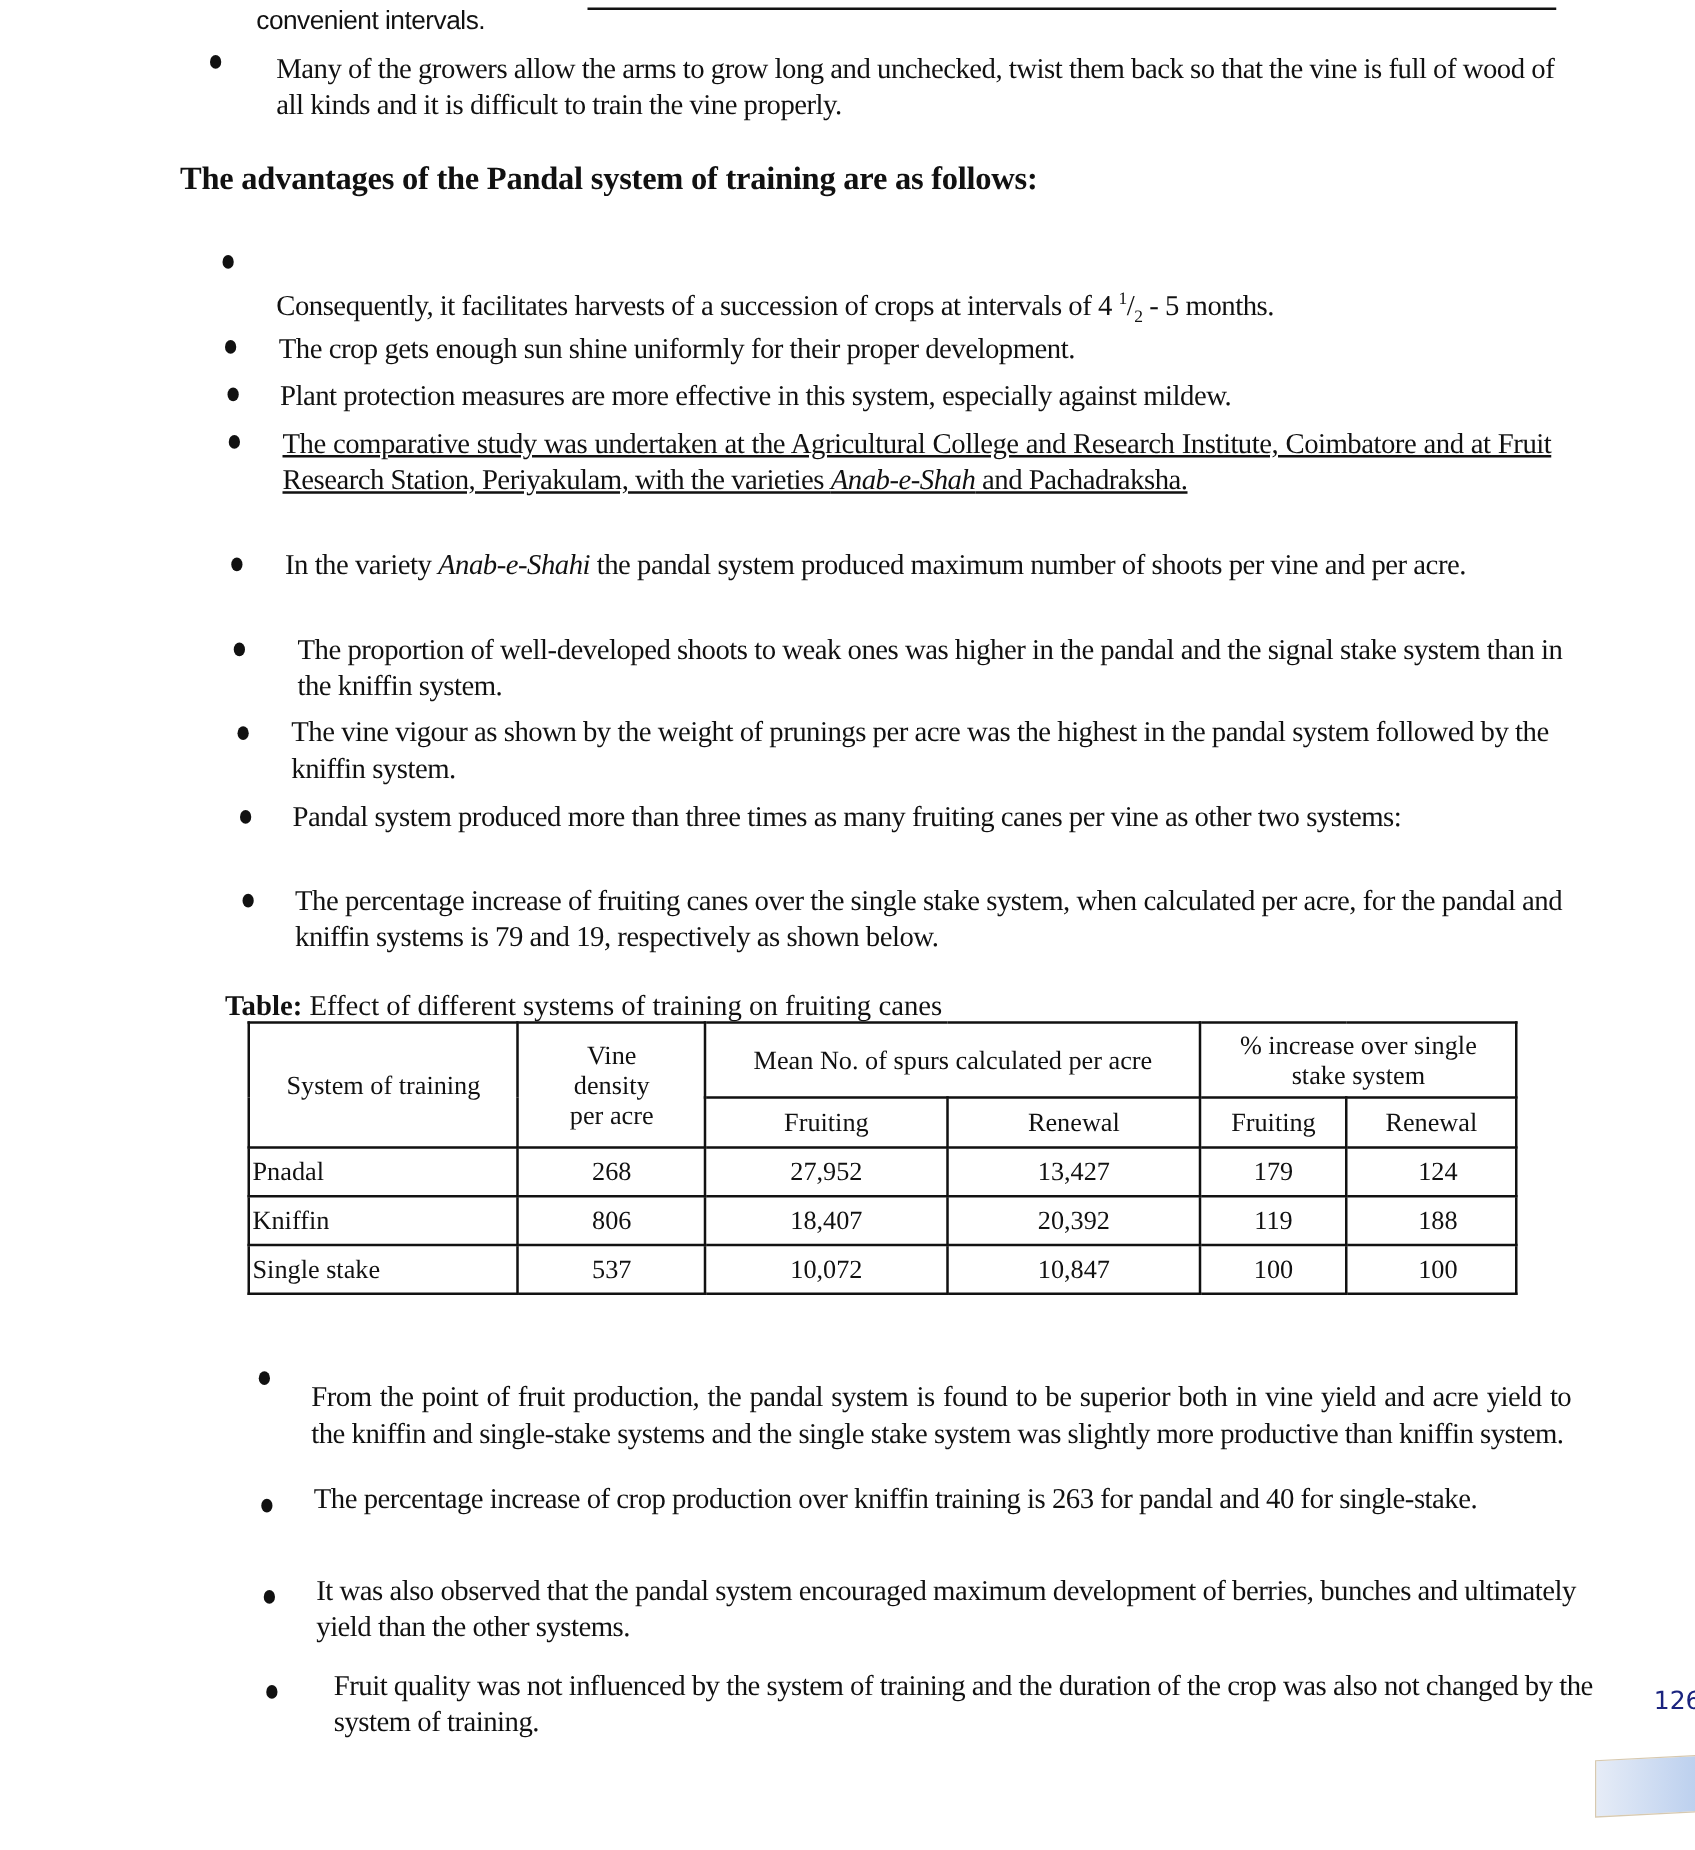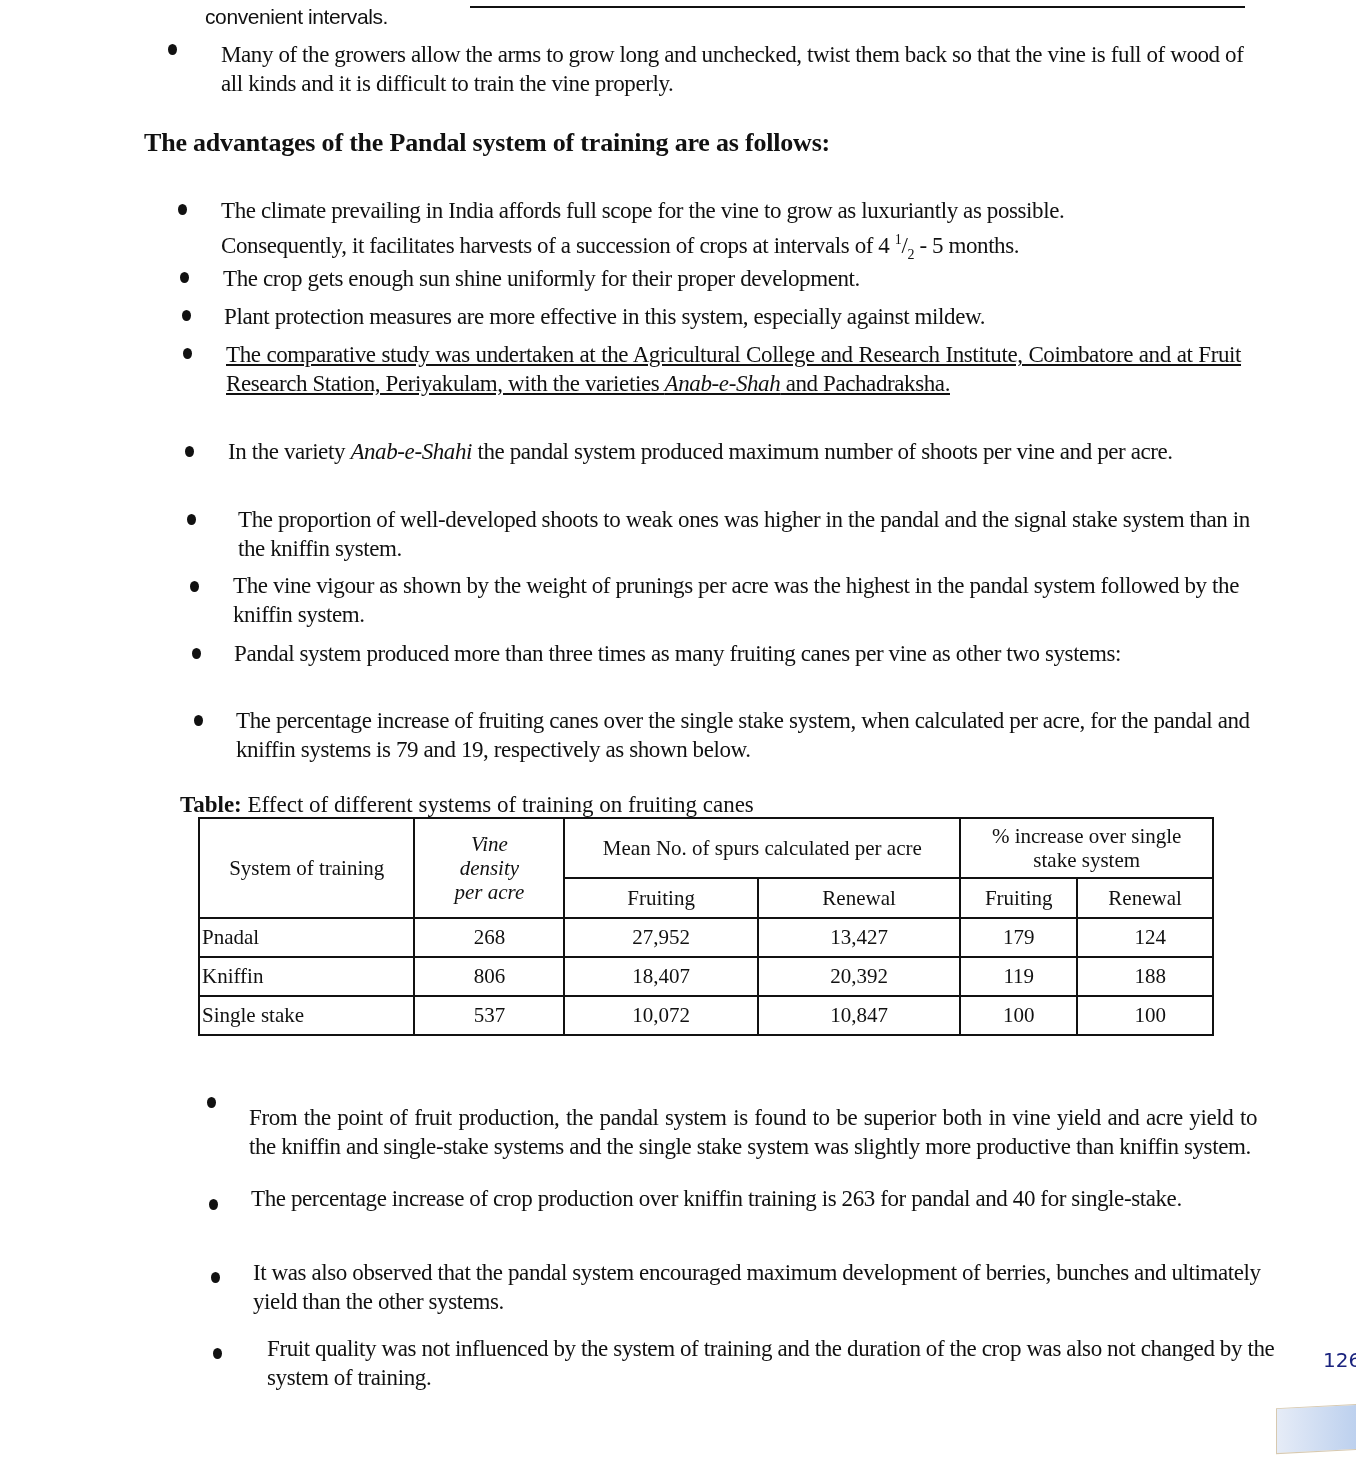--- a/index.html
+++ b/index.html
@@ -59,21 +59,21 @@
 
 <div class="txt narrow" style="left:205px; top:2px; font-family:'Liberation Sans', sans-serif; font-size:21px;">convenient intervals.</div>
 
 <span class="bullet" style="left:168px; top:44px;"></span>
 <div class="txt narrow" style="left:207px; top:40px; width:1035px;margin-left:14px;">Many of the growers allow the arms to grow long and unchecked, twist them back so that the vine is full of wood of all kinds and it is difficult to train the vine properly.</div>
 
 <div class="heading">The advantages of the Pandal system of training are as follows:</div>
 
 <span class="bullet" style="left:178px; top:204px;"></span>
 <div class="txt narrow" style="left:221px; top:196px; width:1020px;">
-  <span>The climate prevailing in India affords full scope for the vine to grow as luxuriantly as possible.</span><br>
+  <br>
   <span>Consequently, it facilitates harvests of a succession of crops at intervals of 4 </span><span class="frac"><sup>1</sup>/<sub>2</sub></span><span> - 5 months.</span>
 </div>
 
 <span class="bullet" style="left:180px; top:272px;"></span>
 <div class="txt narrow" style="left:223px; top:264px; width:1020px;">The crop gets enough sun shine uniformly for their proper development.</div>
 
 <span class="bullet" style="left:182px; top:310px;"></span>
 <div class="txt narrow" style="left:224px; top:302px; width:1020px;">Plant protection measures are more effective in this system, especially against mildew.</div>
 
 <span class="bullet" style="left:183px; top:348px;"></span>
@@ -101,21 +101,21 @@
     <col style="width:216px">
       <col style="width:150px">
       <col style="width:194px">
       <col style="width:203px">
       <col style="width:117px">
       <col style="width:136px">
   </colgroup>
   <tbody>
       <tr style="height:60px">
     <th rowspan="2">System of training</th>
-    <th rowspan="2" style="padding:0 28px;font-style:italic;">Vine density per acre</th>
+    <th rowspan="2" style="padding:0 28px;">Vine density per acre</th>
     <th colspan="2">Mean No. of spurs calculated per acre</th>
     <th colspan="2" style="padding:0 12px;">% increase over single stake system</th>
   </tr>
   <tr style="height:40px">
     <th>Fruiting</th>
     <th>Renewal</th>
     <th>Fruiting</th>
     <th>Renewal</th>
   </tr>
   <tr class="body">

